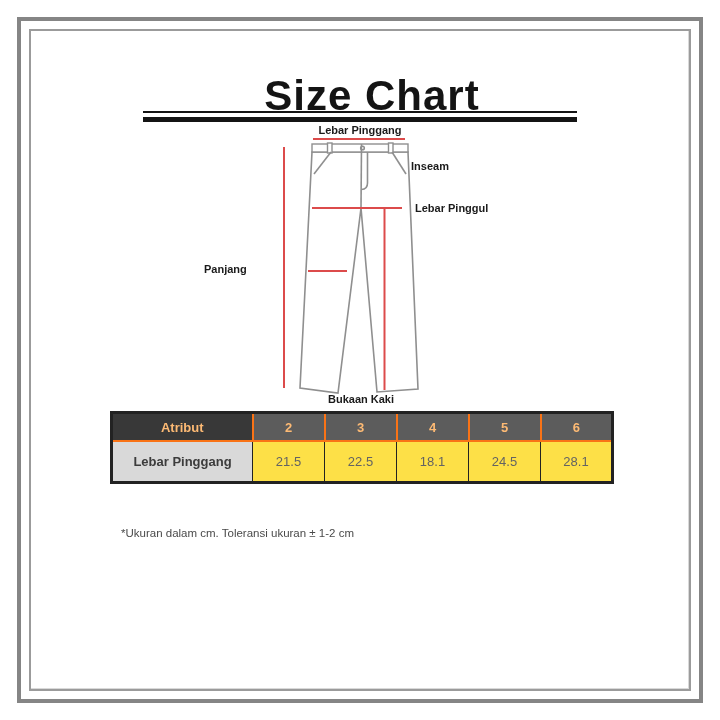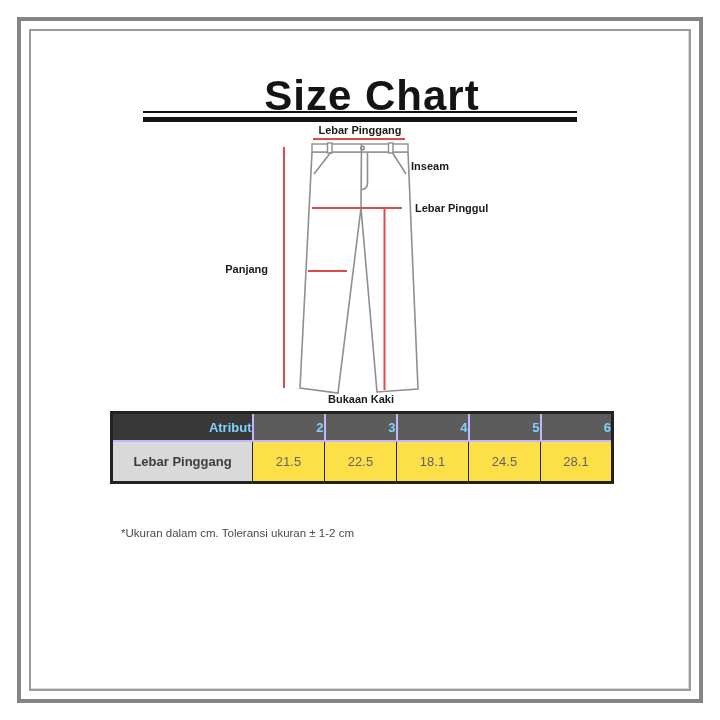--- a/index.html
+++ b/index.html
@@ -35,30 +35,30 @@
   svg .g{stroke:var(--pants-outline,#8f8f8f);stroke-width:1.6;fill:none;}
   svg .gf{stroke:var(--pants-outline,#8f8f8f);stroke-width:1.4;fill:#ffffff;}
   svg .r{stroke:var(--red-line,#dc4b4b);stroke-width:2;fill:none;}
   .dlabel{
     position:absolute;font-size:11px;font-weight:700;color:#1a1a1a;
     white-space:nowrap;line-height:12px;
   }
   .lbl-waist{left:280px;top:124px;width:160px;text-align:center;}
   .lbl-inseam{left:367px;top:160px;margin-left:44px;}
   .lbl-hip{left:415px;top:202px;}
-  .lbl-length{left:204px;top:263px;width:64px;text-align:right;}
+  .lbl-length{left:204px;top:263px;width:64px;text-align:left;}
   .lbl-leg{left:328px;top:393px;width:140px;text-align:left;}
   table.size-table{
     position:absolute;left:110px;top:411px;width:501px;
     border-collapse:collapse;table-layout:fixed;
     border:3px solid var(--table-border,#222222);
   }
   table.size-table th{
-    height:26px;border:2px solid #c4b5fd;
-    font-size:13px;font-weight:700;color:#7dd3fc;text-align:right;
+    height:26px;border:2px solid #f97316;
+    font-size:13px;font-weight:700;color:#fdba74;text-align:center;
     background:var(--header-size-bg,#5c5c5c);padding:0;
   }
   table.size-table th.attr{background:var(--header-attr-bg,#383838);}
   table.size-table td{
     height:39px;border:1.5px solid var(--table-border,#222222);
     text-align:center;padding:0;background:#fde047;
     font-size:13px;color:var(--value-text,#636363);
   }
   table.size-table td.rowlabel{
     background:var(--row-label-bg,#d9d9d9);

